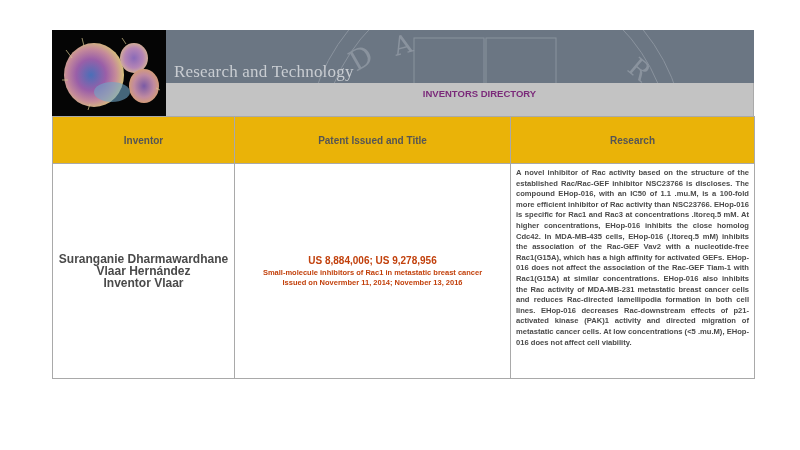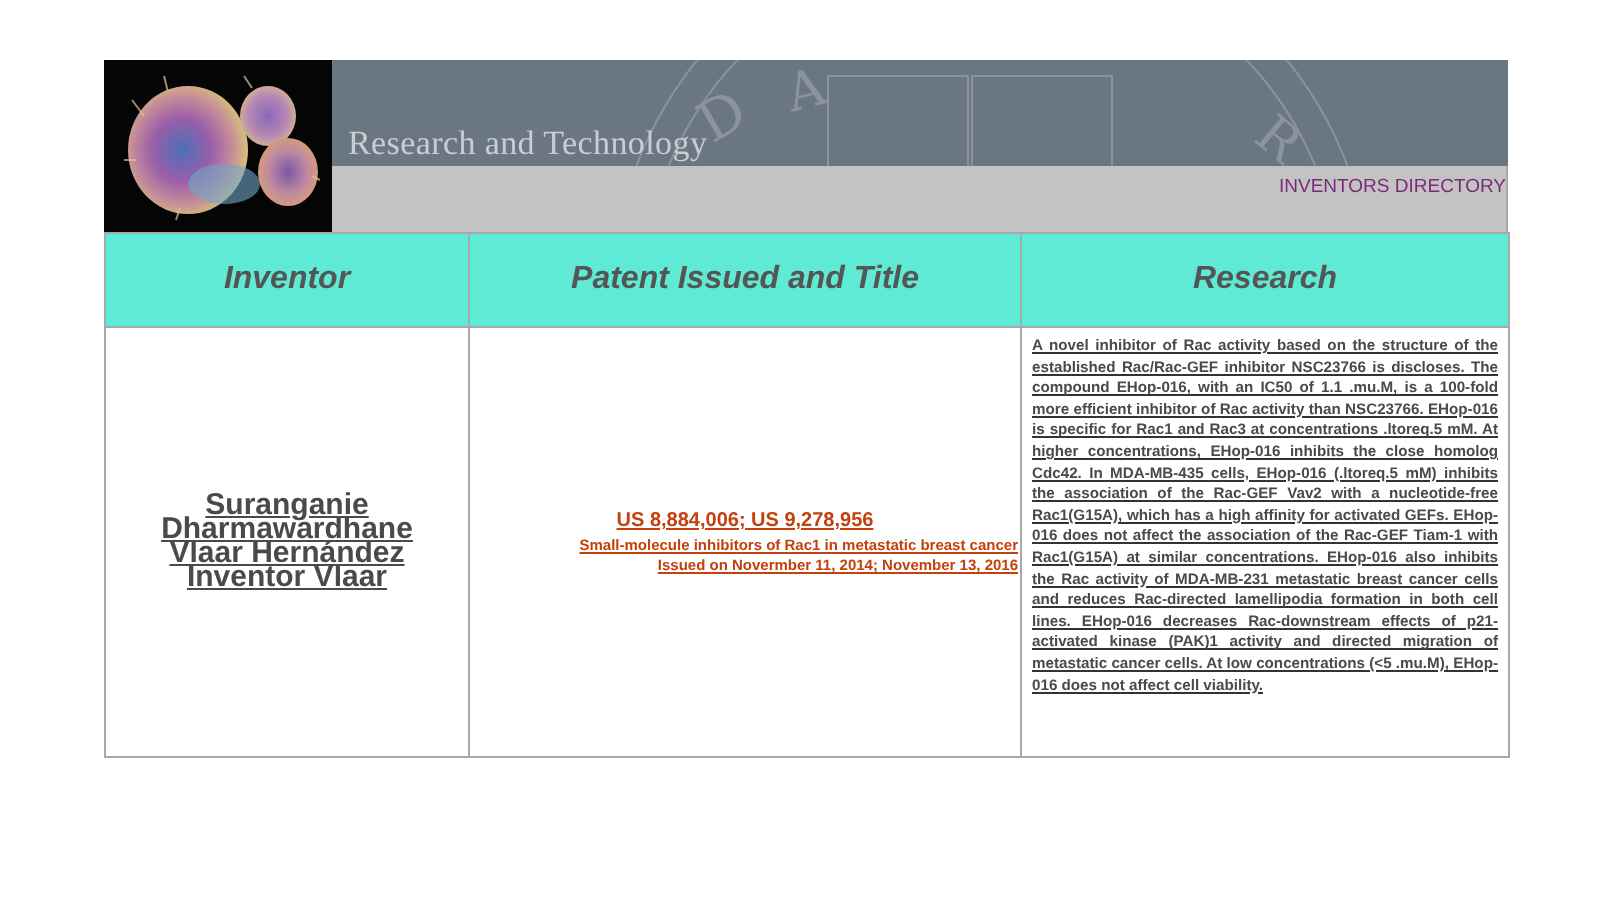--- a/index.html
+++ b/index.html
@@ -16,34 +16,34 @@
       position: absolute; left: 114px; top: 0; width: 588px; height: 53px; background: #6b7683; overflow: hidden;
     }
     .banner-strip {
       position: absolute; left: 114px; top: 53px; width: 588px; height: 33px; background: #c3c3c3;
       border-right: 1px solid #aaa; box-sizing: border-box;
     }
     .banner-title {
       position: absolute; left: 8px; bottom: 1px; font-size: 17px; color: #c9cdd2;
       font-family: Liberation Serif, serif; letter-spacing: 0.2px;
     }
-    .strip-text { text-align: right; color: #7b2a7a; font-weight: normal; font-size: 9.5px; line-height: 11px; padding-top: 5px; padding-left: 40px; }
+    .strip-text { text-align: center; color: #7b2a7a; font-weight: bold; font-size: 9.5px; line-height: 11px; padding-top: 5px; padding-left: 40px; }
     .seal { position: absolute; }
     table.dir {
       position: absolute; left: 0; top: 86px; width: 702px; border-collapse: collapse; table-layout: fixed;
     }
     table.dir th, table.dir td { border: 1px solid #a9a9a9; }
     table.dir th {
-      height: 44px; font-size: 16px; font-weight: bold; color: #555; text-align: center; background: #5eead4; font-style: italic;
+      height: 44px; font-size: 10px; font-weight: bold; color: #555; text-align: center; background: #eab308;
     }
-    table.dir td { vertical-align: middle; text-decoration: underline; }
-    td.inventors { text-align: center; font-weight: bold; font-size: 15px; line-height: 12px; color: #4a4a4a; }
+    table.dir td { vertical-align: middle; }
+    td.inventors { text-align: center; font-weight: bold; font-size: 12px; line-height: 12px; color: #4a4a4a; }
     td.patent { text-align: center; color: #c2410c; }
     .patent-num { font-weight: bold; font-size: 10px; line-height: 14px; }
-    .patent-title, .patent-issued { font-size: 7.5px; line-height: 10px; font-weight: bold; text-align: right; }
+    .patent-title, .patent-issued { font-size: 7.5px; line-height: 10px; font-weight: bold; }
     td.abstract { vertical-align: top; padding: 4px 5px 30px 5px; }
     .abstract-text {
       font-size: 7.6px; line-height: 10.6px; text-align: justify; font-weight: bold; color: #4a4a4a;
     }
   </style>
 </head>
 <body>
 
 <div class="page">
   <div class="banner">

